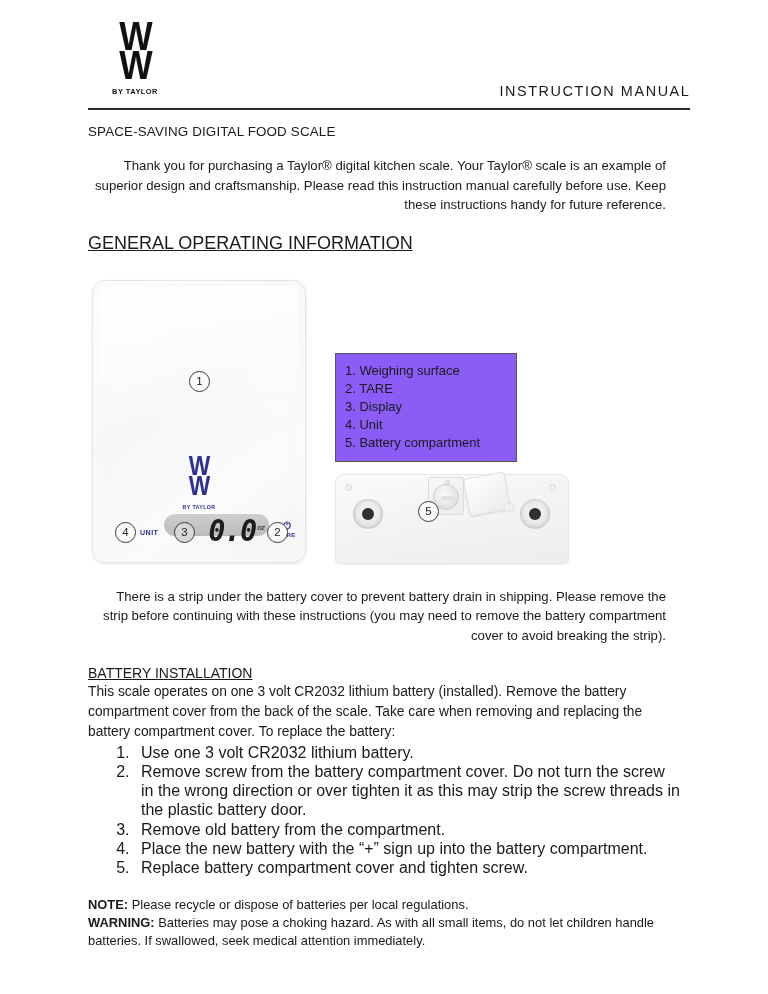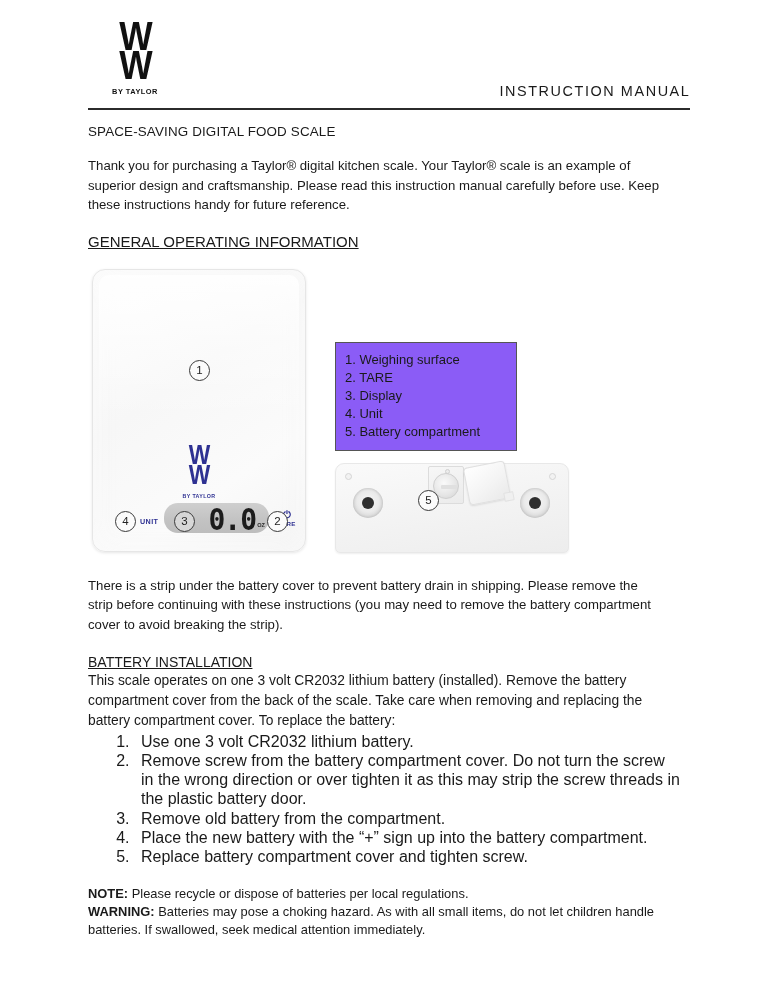--- a/index.html
+++ b/index.html
@@ -82,24 +82,25 @@
     margin-top: 14px;
     letter-spacing: 0.15px;
     color: #1a1a1a;
   }
   p.para {
     font-size: 13.2px;
     line-height: 19.6px;
     margin: 17px 0 0 0;
     color: #1a1a1a;
     max-width: 578px;
+    text-align: right;
   }
   .sec-head {
-    font-size: 15px;
-    margin: 18px 0 0 0;
+    font-size: 18px;
+    margin: 18px 0 8px 0;
     text-decoration: underline;
     color: #1a1a1a;
     display: inline-block;
   }
   .sec-head-lg {
     font-size: 14px;
     text-decoration: underline;
     display: inline-block;
     margin: 0;
     color: #1a1a1a;
@@ -175,24 +176,25 @@
     font-weight: bold;
     letter-spacing: 0.35px;
     color: #2e3192;
   }
 
   .lcd {
     position: absolute;
     left: 71px;
     top: 233px;
     width: 105px;
-    height: 30px;
+    height: 22px;
     background: linear-gradient(180deg,#cfcfcf,#c3c3c3 55%,#bdbdbd);
     border-radius: 14px;
     z-index: 3;
+    font-style: italic;
   }
   .lcd-digits {
     position: absolute;
     right: 13px;
     top: 3px;
     font-family: "DejaVu Sans Mono", monospace;
     font-size: 28px;
     font-weight: bold;
     line-height: 30px;
     letter-spacing: -1px;

